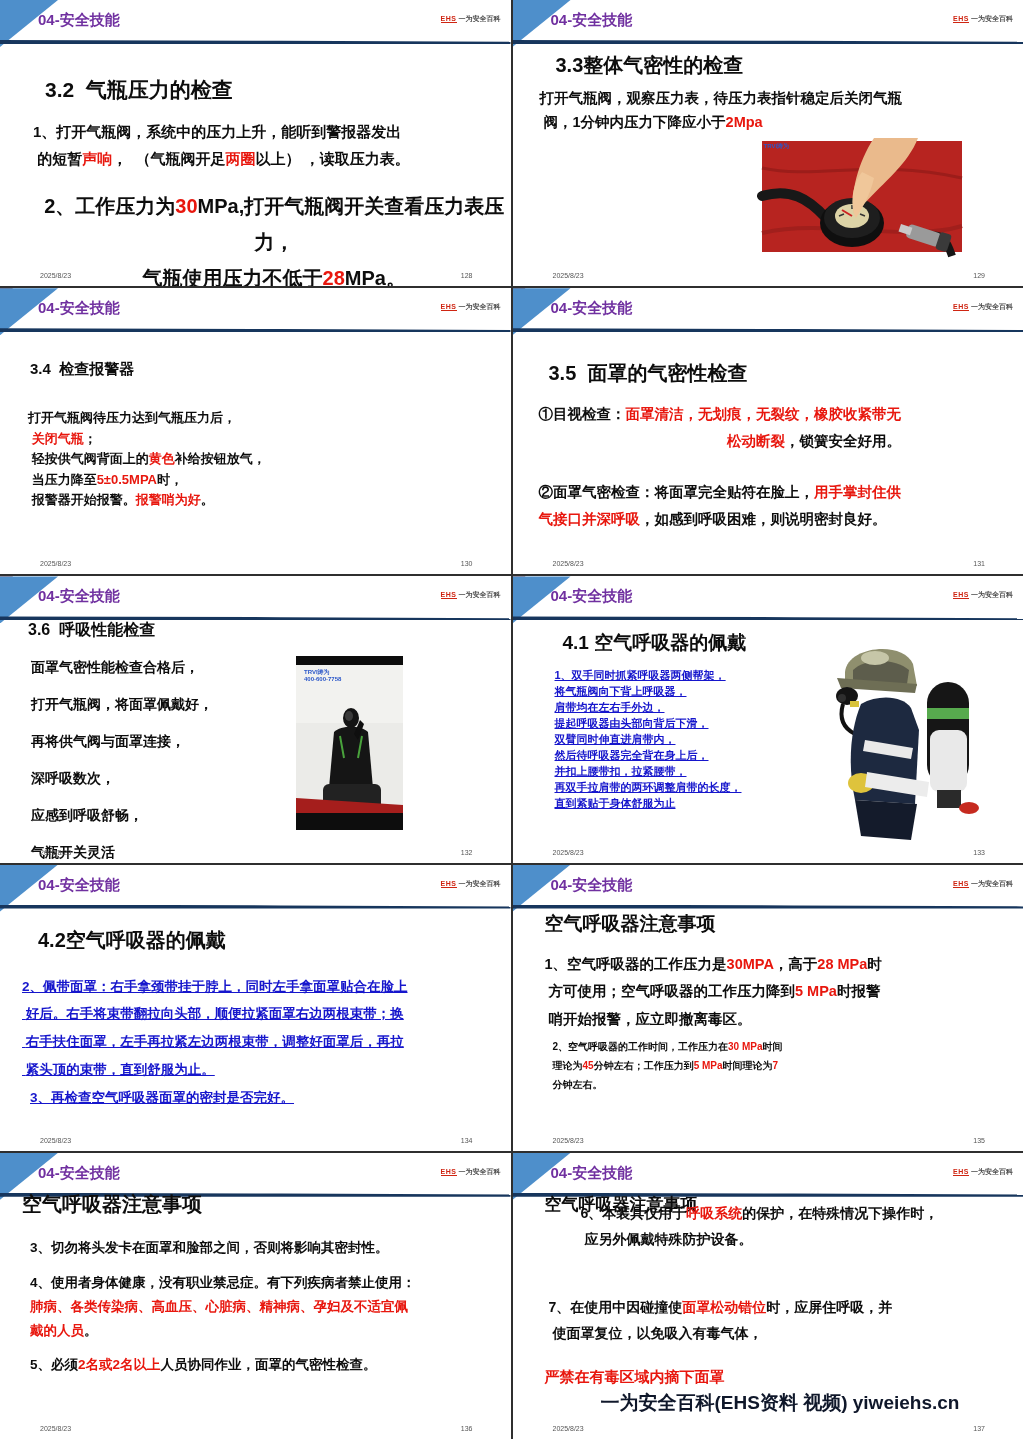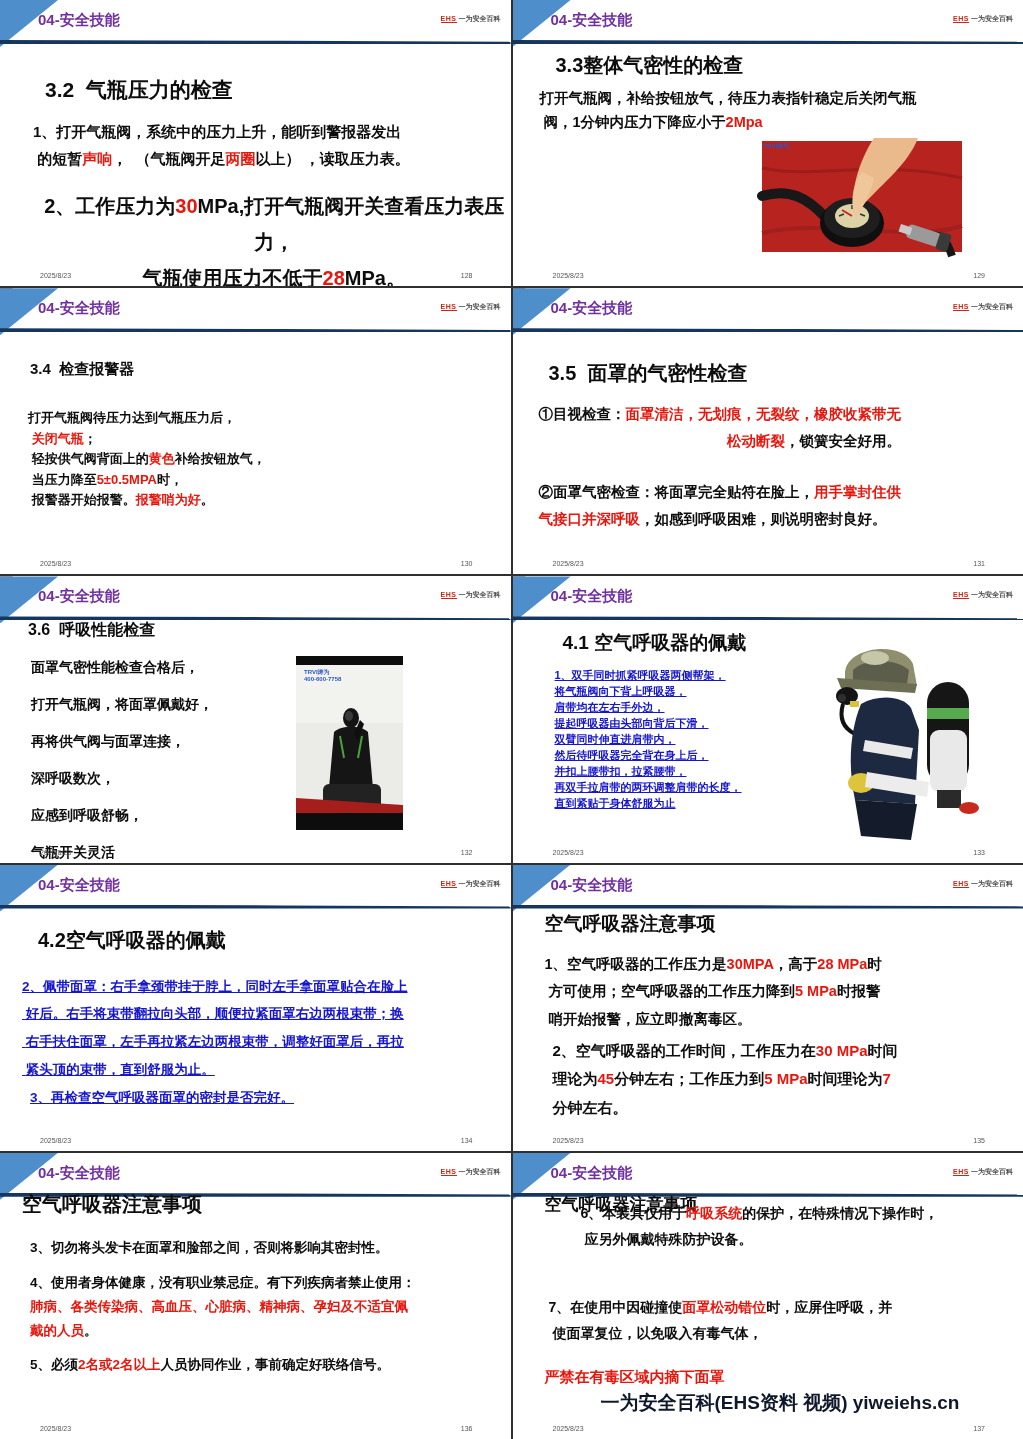--- a/index.html
+++ b/index.html
@@ -56,21 +56,21 @@
   .s5 .t  { left:50px; top:54px;  font-size:19px; }
   .s5 .p1 { left:42px; top:92px;  font-size:11px; line-height:1.45; }
   .s5 .img{ left:296px; top:56px; width:186px; height:214px; }
 
   .s6 .t  { left:38px; top:62px;  font-size:20px; }
   .s6 .p1 { left:22px; top:108px; font-size:13.5px; line-height:2.05; }
   .s6 .p2 { left:30px; top:224px; font-size:13.5px; }
 
   .s7 .t  { left:32px; top:46px;  font-size:19px; }
   .s7 .p1 { left:32px; top:86px;  font-size:14.5px; line-height:1.9; }
-  .s7 .p2 { left:40px; top:172px; font-size:15px; line-height:1.9; }
+  .s7 .p2 { left:40px; top:172px; font-size:10px; line-height:1.9; }
 
   .s8 .t  { left:22px; top:38px;  font-size:20px; }
   .s8 .p1 { left:30px; top:86px;  font-size:13.5px; }
   .s8 .p2 { left:30px; top:118px; font-size:13.5px; line-height:1.8; }
   .s8 .p3 { left:30px; top:203px; font-size:13.5px; }
 
   .s9 .t  { left:32px; top:40px;  font-size:17px; }
   .s9 .p1 { left:36px; top:47px;  font-size:14px; line-height:1.9;margin-left:32px; }
   .s9 .p2 { left:36px; top:141px; font-size:14px; line-height:1.9; }
   .s9 .p3 { left:32px; top:215px; font-size:15px; }
@@ -102,21 +102,21 @@
 
   <div class="slide s1">
     <div class="hdr">
       <div class="tri2"></div>
       <div class="tri"></div>
       <div class="hname">04-安全技能</div>
       <div class="hlogo"><span class="le">EHS</span><span class="lt">一为安全百科</span></div>
       <div class="hline"></div>
     </div>
     <div class="t">3.3整体气密性的检查</div>
-    <div class="p p1"><span>打开气瓶阀，补给按钮放气，待压力表指针稳定后关闭气瓶
+    <div class="p p1"><span>打开气瓶阀，观察压力表，待压力表指针稳定后关闭气瓶
  阀，1分钟内压力下降应小于</span><span class="c-red">2Mpa</span></div>
     <div class="img">
       <svg viewBox="0 0 212 120">
         <rect width="212" height="120" fill="#ffffff"></rect>
         <rect x="6" y="3" width="200" height="111" fill="#b72420"></rect>
         <path d="M6 30 C60 42,120 20,206 40" stroke="#9c1d1a" stroke-width="3" fill="none"></path>
         <path d="M6 95 C70 80,150 105,206 88" stroke="#a11f1c" stroke-width="4" fill="none"></path>
         <path d="M6 58 C34 50,52 60,70 80" stroke="#181818" stroke-width="10" fill="none" stroke-linecap="round"></path>
         <ellipse cx="96" cy="85" rx="32" ry="24" fill="#0f0f0f"></ellipse>
         <ellipse cx="96" cy="80" rx="28" ry="20" fill="#1e1e1e"></ellipse>
@@ -301,21 +301,21 @@
       <div class="tri"></div>
       <div class="hname">04-安全技能</div>
       <div class="hlogo"><span class="le">EHS</span><span class="lt">一为安全百科</span></div>
       <div class="hline"></div>
     </div>
     <div class="t">空气呼吸器注意事项</div>
     <div class="p p1"><span>3、切勿将头发卡在面罩和脸部之间，否则将影响其密封性。</span></div>
     <div class="p p2"><span>4、使用者身体健康，没有职业禁忌症。有下列疾病者禁止使用：
 </span><span class="c-red">肺病、各类传染病、高血压、心脏病、精神病、孕妇及不适宜佩
 戴的人员</span><span>。</span></div>
-    <div class="p p3"><span>5、必须</span><span class="c-red">2名或2名以上</span><span>人员协同作业，事前确定好联络信号。</span></div>
+    <div class="p p3"><span>5、必须</span><span class="c-red">2名或2名以上</span><span>人员协同作业，面罩的气密性检查。</span></div>
     <div class="ft-date">2025/8/23</div>
     <div class="ft-page">136</div>
   </div>
 
   <div class="slide s9">
     <div class="hdr">
       <div class="tri2"></div>
       <div class="tri"></div>
       <div class="hname">04-安全技能</div>
       <div class="hlogo"><span class="le">EHS</span><span class="lt">一为安全百科</span></div>

